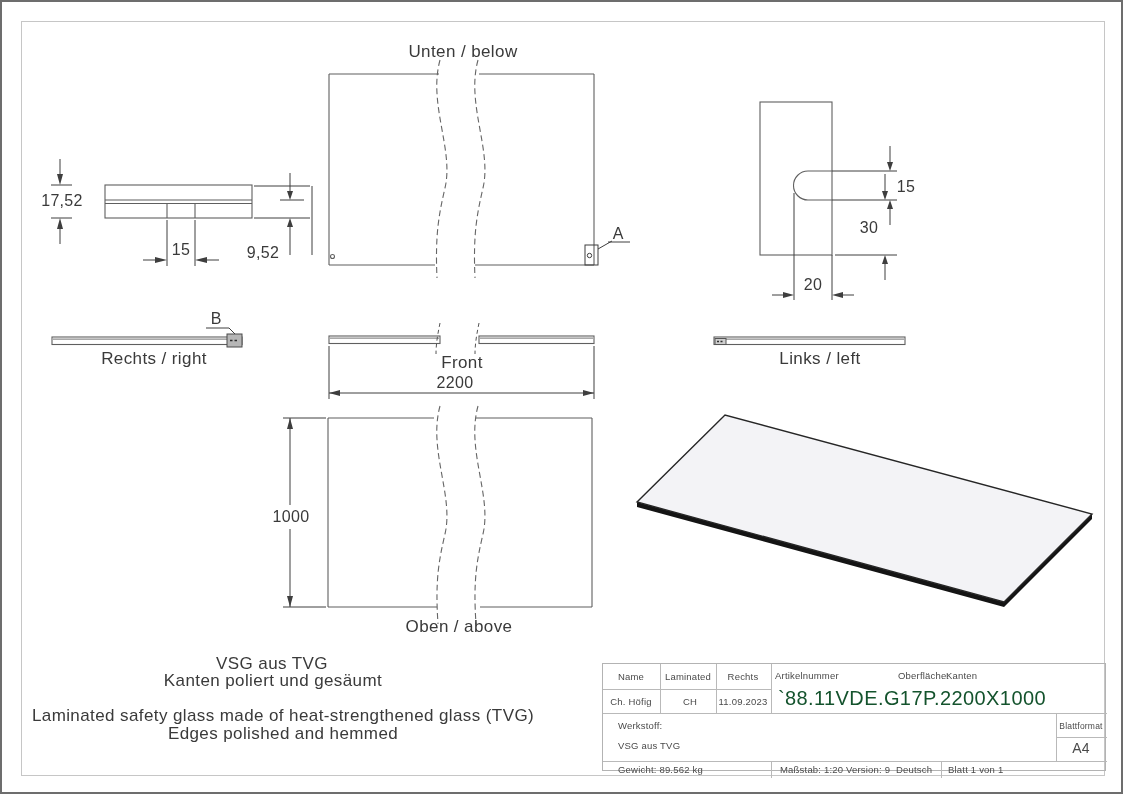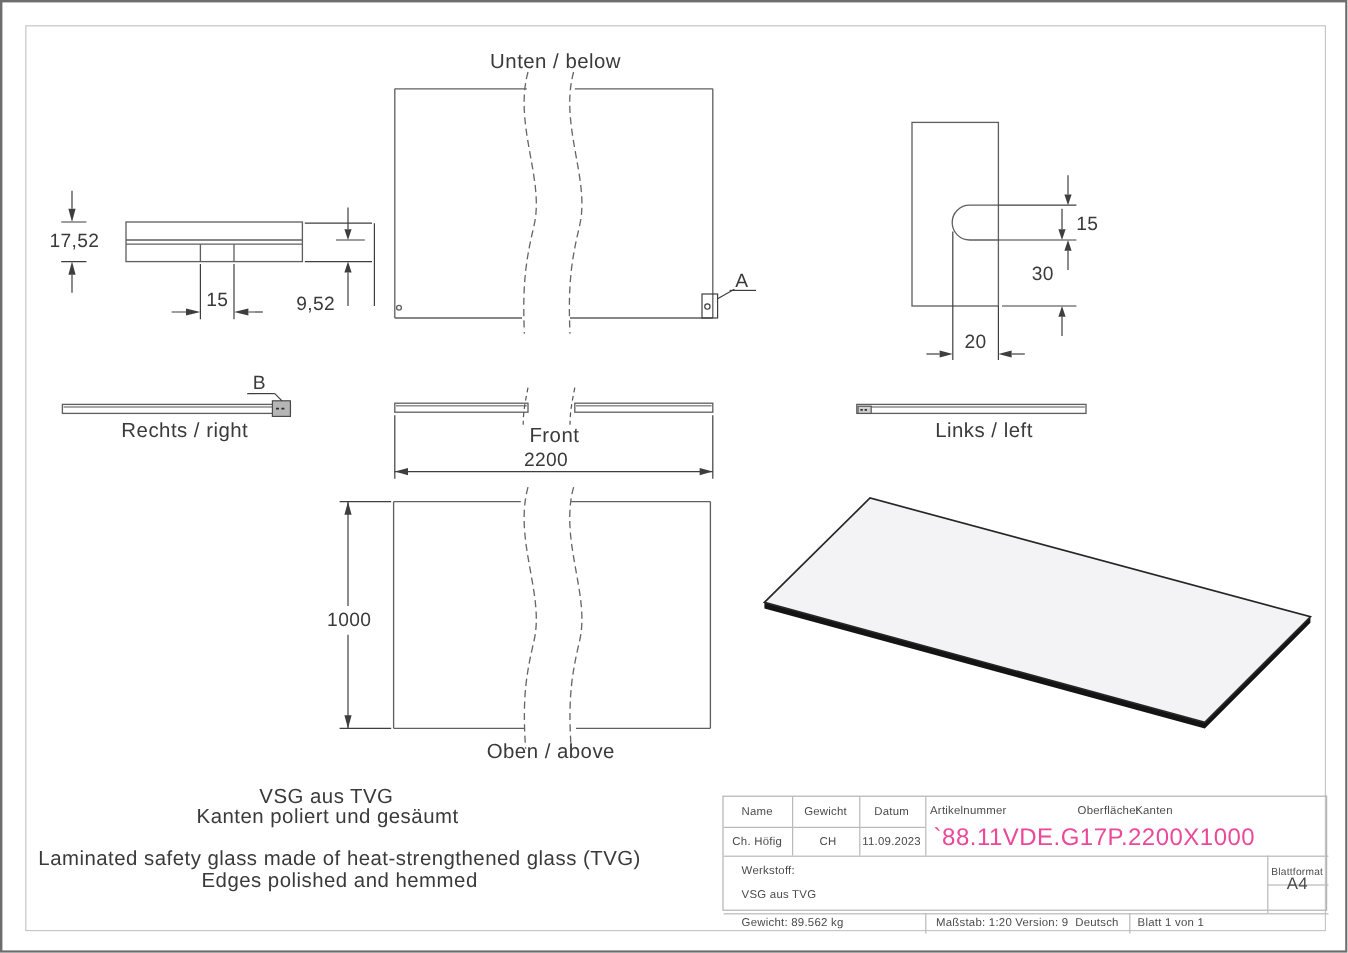--- a/index.html
+++ b/index.html
@@ -15,27 +15,27 @@
   .dln{stroke:#3e3e3e;fill:none;stroke-width:1;}
   .ar{fill:#3e3e3e;stroke:none;}
   .dsh{stroke:#666;fill:none;stroke-width:1.1;stroke-dasharray:6 3.5;}
   .brk{stroke:#555;fill:none;stroke-width:1;stroke-dasharray:4 3;}
   text{fill:#3a3a3a;font-family:"Liberation Sans",sans-serif;}
   .lbl{font-size:17px;letter-spacing:.4px;}
   .dim{font-size:16px;letter-spacing:.3px;}
   .dt{font-size:16px;}
 
   
-  .tb{position:absolute;left:600px;top:661px;width:504px;height:96px;
+  .tb{position:absolute;left:600px;top:661px;width:504px;height:108px;
       border:1px solid #b3b3b3;box-sizing:border-box;color:#4a4a4a;}
   .tb .vl{position:absolute;width:1px;background:#b9b9b9;}
   .tb .hl{position:absolute;height:1px;background:#b9b9b9;}
   .tbt{position:absolute;font-size:9.5px;letter-spacing:.2px;white-space:nowrap;}
   .tbc{transform:translateX(-50%);}
-  .artnum{position:absolute;font-size:20px;color:#ec4899;letter-spacing:.4px;white-space:nowrap;}
+  .artnum{position:absolute;font-size:20px;color:#14532d;letter-spacing:.4px;white-space:nowrap;}
   .a4{font-size:14px;}
   .bf{font-size:8.5px;}
 </style>
 </head>
 <body>
 
 <div class="page">
   <div class="frame"></div>
 
   <svg class="art" width="1123" height="794" viewBox="0 0 1123 794">
@@ -213,36 +213,36 @@
     <div class="vl" style="left:168px;top:0;height:49px"></div>
     <div class="vl" style="left:168px;top:97px;height:17px"></div>
     <div class="vl" style="left:338px;top:97px;height:17px"></div>
     <div class="vl" style="left:453px;top:49px;height:48px"></div>
     <div class="hl" style="left:0;top:25px;width:168px"></div>
     <div class="hl" style="left:0;top:49px;width:504px"></div>
     <div class="hl" style="left:453px;top:73px;width:51px"></div>
     <div class="hl" style="left:0;top:97px;width:504px"></div>
 
     <div class="tbt tbc" style="left:28px;top:7px">Name</div>
-    <div class="tbt tbc" style="left:85px;top:7px">Gewicht</div>
-    <div class="tbt tbc" style="left:140px;top:7px">Datum</div>
+    <div class="tbt tbc" style="left:85px;top:7px">Laminated</div>
+    <div class="tbt tbc" style="left:140px;top:7px">Rechts</div>
     <div class="tbt" style="left:172px;top:6px">Artikelnummer</div>
     <div class="tbt" style="left:295px;top:6px">Oberfläche:</div>
     <div class="tbt" style="left:343px;top:6px">Kanten</div>
     <div class="artnum" style="left:175px;top:23px">`88.11VDE.G17P.2200X1000</div>
 
     <div class="tbt tbc" style="left:28px;top:32px">Ch. Höfig</div>
     <div class="tbt tbc" style="left:87px;top:32px">CH</div>
     <div class="tbt tbc" style="left:140px;top:32px">11.09.2023</div>
 
     <div class="tbt" style="left:15px;top:56px">Werkstoff:</div>
     <div class="tbt" style="left:15px;top:76px">VSG aus TVG</div>
 
     <div class="tbt bf tbc" style="left:478px;top:57px">Blattformat</div>
-    <div class="tbt a4 tbc" style="left:478px;top:64px">A4</div>
+    <div class="tbt a4 tbc" style="left:478px;top:76px">A4</div>
 
     <div class="tbt" style="left:15px;top:100px">Gewicht: 89.562 kg</div>
     <div class="tbt" style="left:177px;top:100px">Maßstab: 1:20</div>
     <div class="tbt" style="left:243px;top:100px">Version: 9</div>
     <div class="tbt" style="left:293px;top:100px">Deutsch</div>
     <div class="tbt" style="left:345px;top:100px">Blatt 1 von 1</div>
   </div>
 </div>
 
 </body></html>

